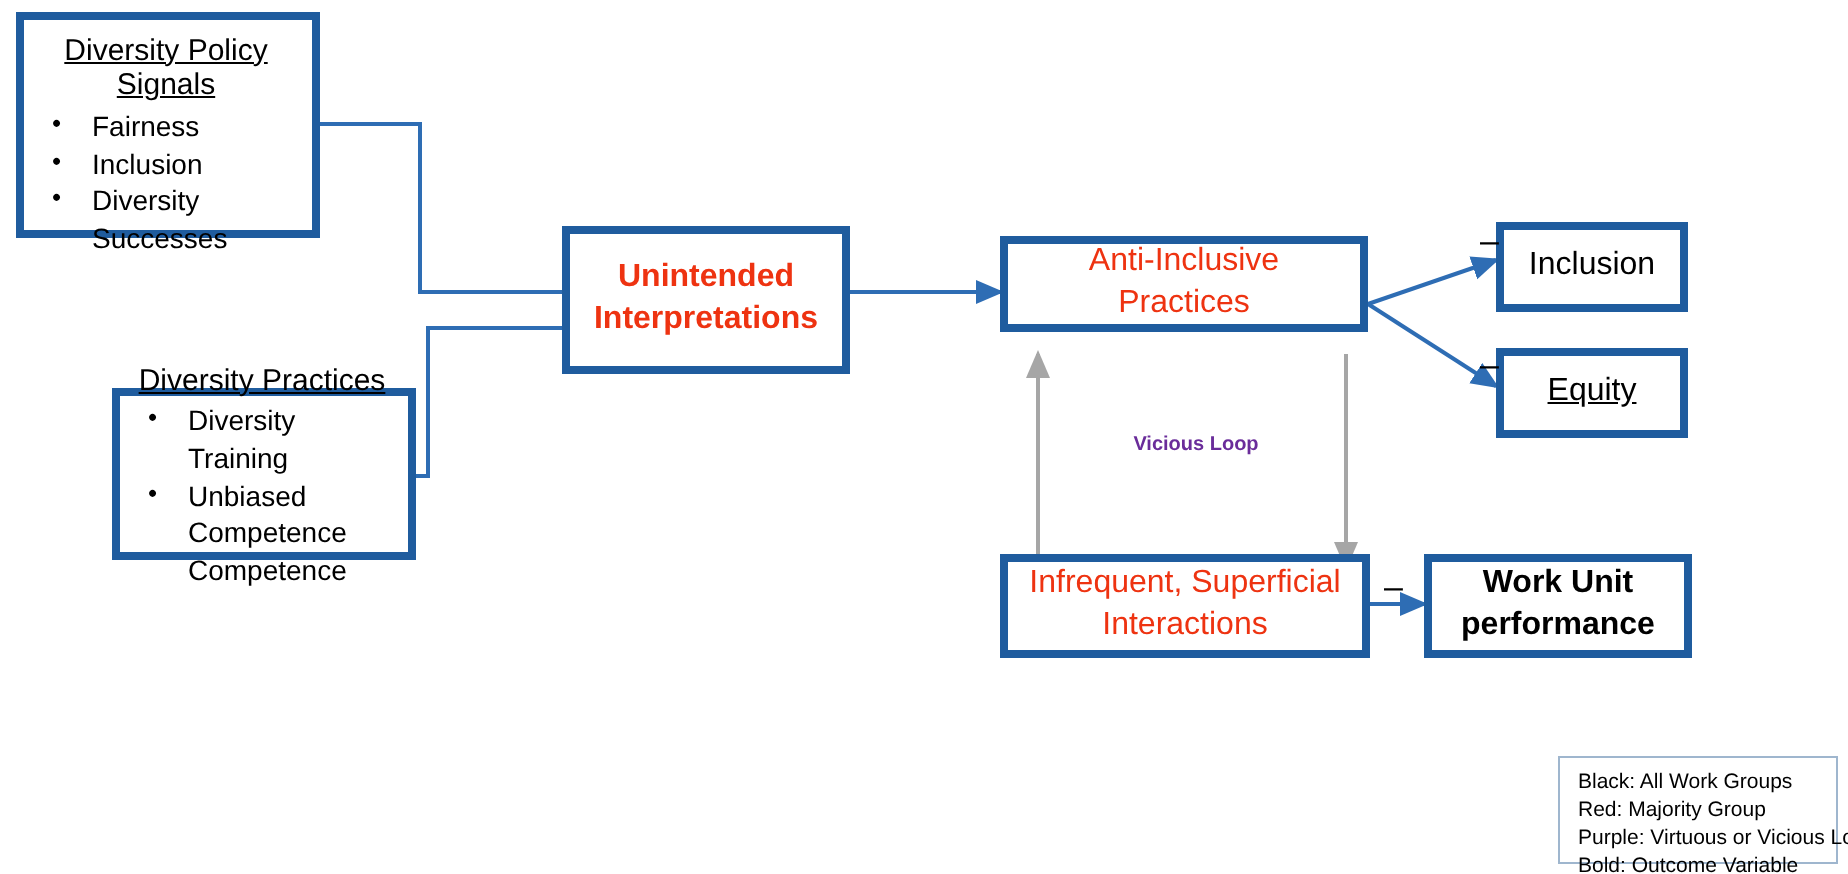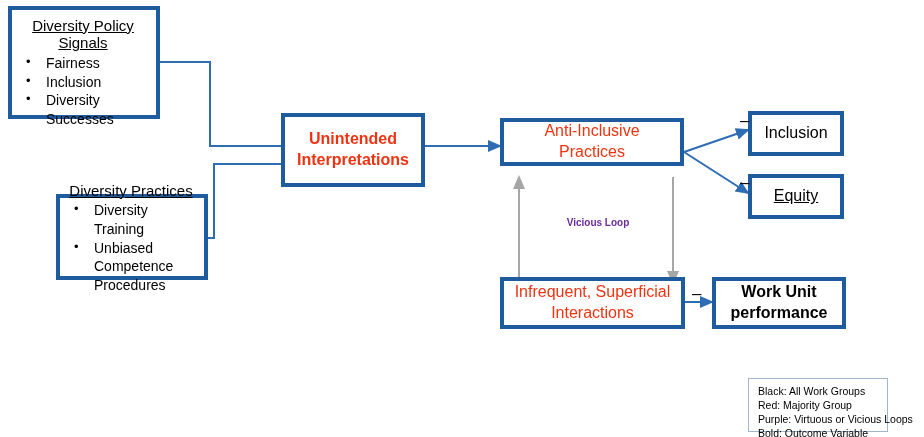--- a/index.html
+++ b/index.html
@@ -156,21 +156,21 @@
       <li>Inclusion</li>
       <li>Diversity Successes</li>
     </ul>
   </div>
 
   <div class="box" style="left:8px; top:194px; width:152px; height:86px; padding:6px 4px 4px 2px;margin-left:48px;">
     <div class="box-title">Diversity Practices</div>
     <ul class="bullets">
       <li>Diversity Training</li>
       <li>Unbiased Competence</li>
-      <li class="cont">Procedures</li>
+      <li class="cont">Competence</li>
     </ul>
   </div>
 
   <div class="box" style="left:281px; top:113px; width:144px; height:74px;">
     <div class="centered-text txt-red bold">Unintended</div>
     <div class="centered-text txt-red bold">Interpretations</div>
   </div>
 
   <div class="box" style="left:500px; top:118px; width:184px; height:48px;">
     <div class="centered-text txt-red">Anti-Inclusive</div>
@@ -196,20 +196,20 @@
   </div>
 
   <div class="loop-label" style="left:528px; top:217px; width:140px;">Vicious Loop</div>
 
   <div class="minus-sign" style="left:740px; top:112px;">–</div>
 
   <div class="minus-sign" style="left:740px; top:174px;">–</div>
 
   <div class="minus-sign" style="left:692px; top:285px;">–</div>
 
-  <div class="legend" style="left:748px; top:378px; width:140px; height:54px;">
+  <div class="legend" style="left:779px; top:378px; width:140px; height:54px;">
     <div class="legend-line">Black: All Work Groups</div>
     <div class="legend-line">Red: Majority Group</div>
     <div class="legend-line">Purple: Virtuous or Vicious Loops</div>
     <div class="legend-line">Bold: Outcome Variable</div>
   </div>
 
 </div>
 
 </body></html>

